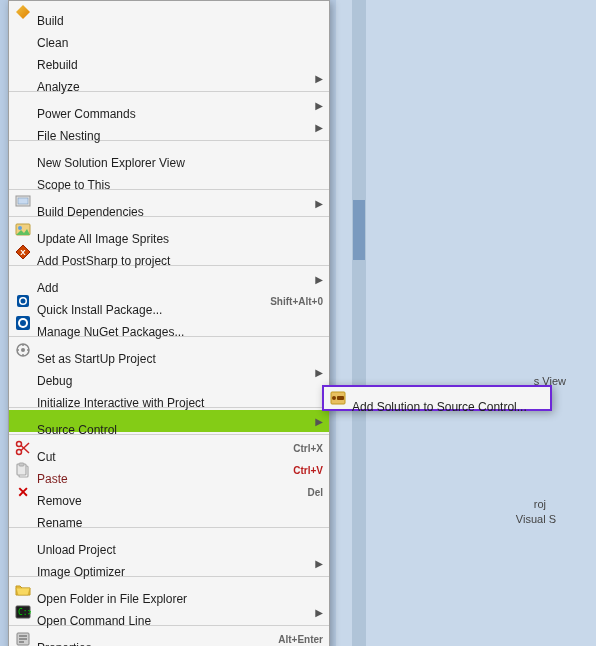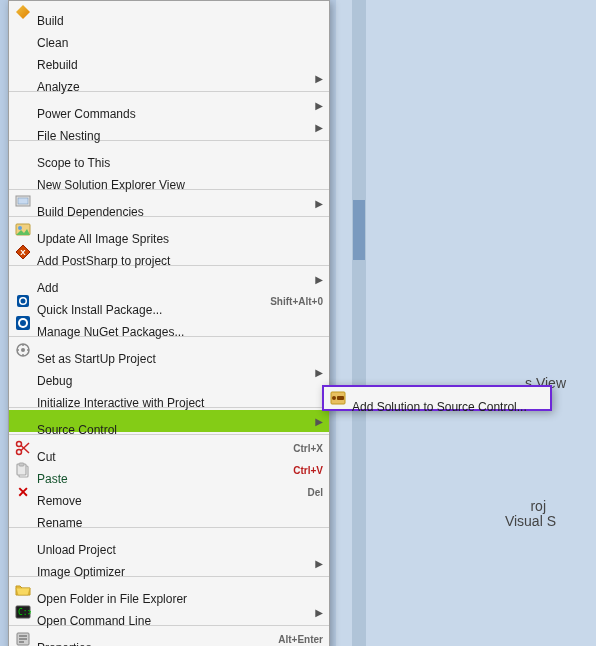--- a/index.html
+++ b/index.html
@@ -126,21 +126,21 @@
     .build-icon {
       width: 14px; height: 14px;
       background: linear-gradient(135deg, #f0c040 0%, #e08000 100%);
       clip-path: polygon(50% 0%, 100% 50%, 50% 100%, 0% 50%);
     }
 
     
     .bg-text {
       position: absolute;
       color: #444;
-      font-size: 14px;
+      font-size: 11px;
     }
   </style>
 </head>
 <body>
 
 <div class="bg-panel"></div>
 <div class="bg-scrollbar">
   <div class="bg-scrollbar-thumb"></div>
 </div>
 
@@ -178,25 +178,25 @@
   </div>
 
   <div class="menu-item">
     <span class="label">File Nesting</span>
     <span class="arrow">▶</span>
   </div>
 
   <div class="menu-separator"></div>
 
   <div class="menu-item">
+    <span class="label">New Solution Explorer View</span>
+  </div>
+
+  <div class="menu-item">
     <span class="label">Scope to This</span>
-  </div>
-
-  <div class="menu-item">
-    <span class="label">New Solution Explorer View</span>
   </div>
 
   <div class="menu-separator"></div>
 
   <div class="menu-item">
     <span class="icon">
       <svg width="16" height="16" viewBox="0 0 16 16">
         <rect x="1" y="1" width="14" height="10" fill="#e0e0e0" stroke="#999" stroke-width="1"></rect>
         <rect x="3" y="3" width="10" height="6" fill="#c8daf0" stroke="#7090b0" stroke-width="0.5"></rect>
       </svg>
@@ -306,21 +306,21 @@
   </div>
 
   <div class="menu-item" style="color: #888;">
     <span class="icon">
       <svg width="16" height="16" viewBox="0 0 16 16">
         <rect x="4" y="4" width="9" height="11" rx="1" fill="none" stroke="#aaa" stroke-width="1.2"></rect>
         <rect x="2" y="2" width="9" height="11" rx="1" fill="#e8e8e8" stroke="#aaa" stroke-width="1.2"></rect>
         <rect x="4" y="1" width="5" height="3" rx="1" fill="#c8c8c8" stroke="#aaa" stroke-width="1"></rect>
       </svg>
     </span>
-    <span class="label" style="color:#14532d;">Paste</span>
+    <span class="label" style="color:#7f1d1d;">Paste</span>
     <span class="shortcut" style="color:#b91c1c;">Ctrl+V</span>
   </div>
 
   <div class="menu-item">
     <span class="icon" style="color:#cc0000; font-size:14px; font-weight:bold;">✕</span>
     <span class="label">Remove</span>
     <span class="shortcut">Del</span>
   </div>
 
   <div class="menu-item">

